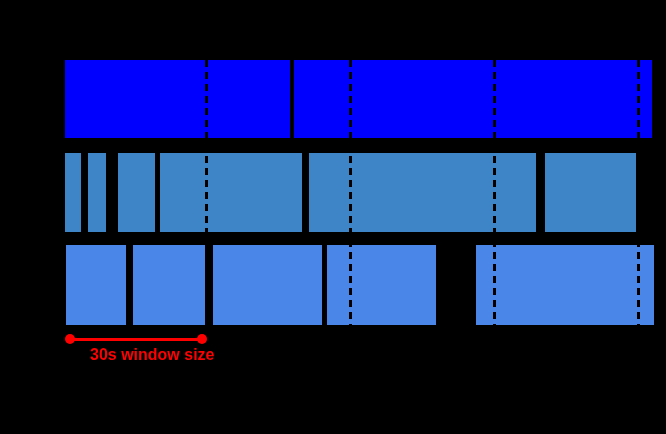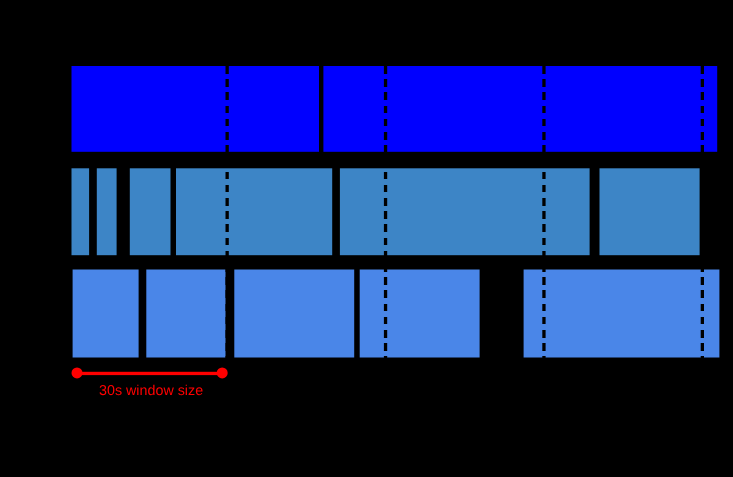--- a/index.html
+++ b/index.html
@@ -34,22 +34,22 @@
     position: absolute;
     z-index: 3;
   }
   .annotation-dot {
     position: absolute;
     border-radius: 50%;
     z-index: 3;
   }
   .annotation-label {
     position: absolute;
-    font-weight: normal;
-    font-size: 13px;
+    font-weight: bold;
+    font-size: 16px;
     line-height: 12px;
     white-space: nowrap;
     z-index: 3;
   }
 </style>
 </head>
 <body>
 
 <div class="canvas" style="width: 666px; height: 434px; background: rgb(0, 0, 0);">
   <div id="tracks-layer">

